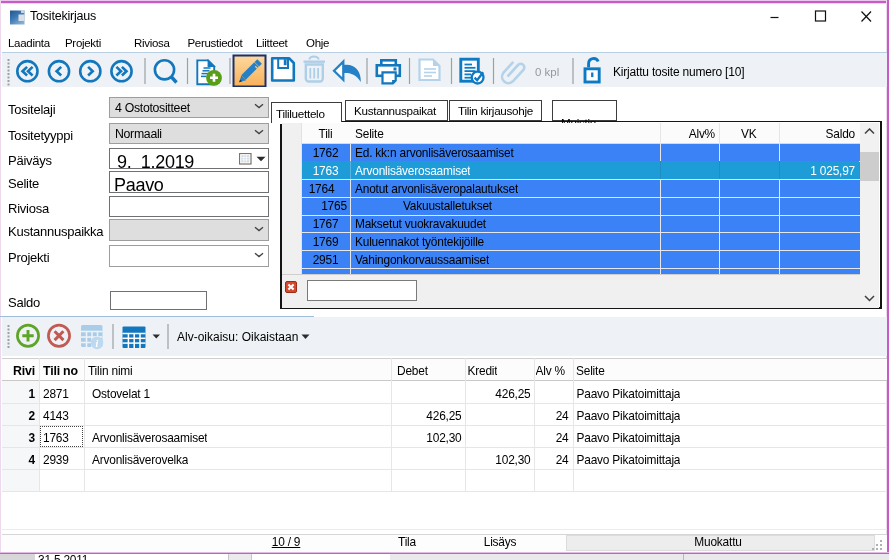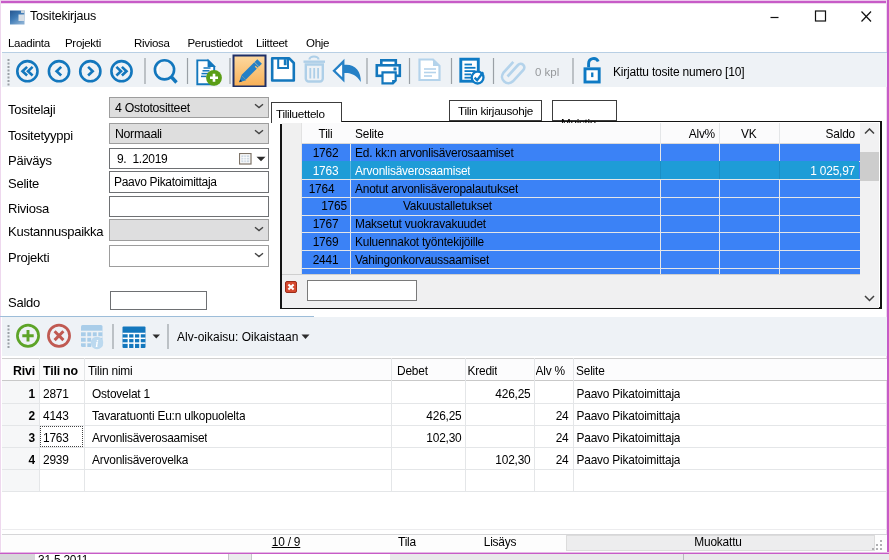--- a/index.html
+++ b/index.html
@@ -2,21 +2,21 @@
 <html><head><meta charset="utf-8">
 <style>
 *{margin:0;padding:0;box-sizing:border-box;}
 html,body{width:889px;height:560px;overflow:hidden;background:#fff;}
 body{font-family:"Liberation Sans",sans-serif;font-size:12px;color:#000;}
 #page{position:absolute;left:0;top:0;width:889px;height:560px;}
 .abs{position:absolute;}
 .menuitem{position:absolute;top:36.5px;font-size:11.5px;letter-spacing:-0.3px;}
 .flabel{position:absolute;left:8px;font-size:13px;letter-spacing:-0.25px;white-space:nowrap;}
 .combo{position:absolute;left:109px;width:160px;height:21px;background:#dedede;border:1px solid #9d9d9d;font-size:12.3px;letter-spacing:-0.3px;}
-.tinput{position:absolute;left:109px;width:160px;height:21px;background:#fff;border:1px solid #6e7073;font-size:12px;letter-spacing:-0.3px;}
+.tinput{position:absolute;left:109px;width:160px;height:21px;background:#fff;border:1px solid #6e7073;font-size:18px;letter-spacing:-0.3px;}
 .cell{position:absolute;white-space:nowrap;overflow:hidden;font-size:11.9px;letter-spacing:-0.2px;}
 .hl{position:absolute;height:1px;background:#e4e6e8;}
 .vl{position:absolute;width:1px;background:#e4e6e8;}
 .tab{position:absolute;border:1px solid #3c3c3c;background:#fff;font-size:11.7px;letter-spacing:-0.3px;white-space:nowrap;}
 </style></head>
 <body>
 <div id="page">
 
   <div class="abs" style="left:0;top:0;width:889px;height:1px;background:#ecc6ec;"></div>
   <div class="abs" style="left:0;top:1px;width:889px;height:2px;background:#c75bc7;"></div>
@@ -214,20 +214,21 @@
         <line x1="4.8" y1="2.3" x2="4.8" y2="9.3"></line>
         <line x1="7.3" y1="2.3" x2="7.3" y2="9.3"></line>
         <line x1="2.3" y1="4.6" x2="10.3" y2="4.6"></line>
         <line x1="2.3" y1="6.9" x2="10.3" y2="6.9"></line>
       </g>
     <polygon points="17.5,3.8 26.5,3.8 22,8.2" fill="#2c2c2c"></polygon>
   </svg>
 
   <div class="abs" style="left:280px;top:121px;width:602px;height:188px;background:#fff;border:2px solid #141414;border-top:1.5px solid #141414;"></div>
   <div class="tab" style="left:271px;top:102px;width:71px;height:21px;border-bottom:none;padding:4px 0 0 4px;">Tililuettelo</div>
+  <div class="tab" style="left:345px;top:100px;width:103px;height:21px;padding:3px 0 0 8px;">Kustannuspaikat</div>
   <div class="tab" style="left:449px;top:100px;width:93px;height:21px;padding:3px 0 7px 8px;">Tilin kirjausohje</div>
   <div class="tab" style="left:552px;top:100px;width:65px;height:21px;padding:15px 0 0 8px;">Muistio</div>
   <div class="abs" style="left:271.5px;top:121.5px;width:70px;height:2px;background:#fff;"></div>
 
   <div id="plist" class="abs" style="left:282px;top:122.5px;width:578px;height:185px;background:#3b82f6;overflow:hidden;">
 
     <div class="abs" style="left:0;top:0;width:578px;height:21px;background:#fbfbfc;border-bottom:1px solid #d9d9d9;"></div>
     <span class="cell" style="left:20px;top:4px;width:47px;text-align:center;">Tili</span>
     <span class="cell" style="left:73px;top:4px;">Selite</span>
     <span class="cell" style="left:378px;top:4px;width:55px;text-align:right;">Alv%</span>
@@ -250,21 +251,21 @@
     <span class="cell" style="left:20px;top:23.5px;width:47px;text-align:center;">1762</span>
     <span class="cell" style="left:73px;top:23.5px;">Ed. kk:n arvonlisäverosaamiset</span>
     <span class="cell" style="left:20px;top:59px;width:39px;text-align:center;">1764</span>
     <span class="cell" style="left:73px;top:59px;">Anotut arvonlisäveropalautukset</span>
     <span class="cell" style="left:20px;top:76.7px;width:47px;text-align:center;padding-left:17px;">1765</span>
     <span class="cell" style="left:73px;top:76.7px;margin-left:48px;">Vakuustalletukset</span>
     <span class="cell" style="left:20px;top:94.5px;width:47px;text-align:center;">1767</span>
     <span class="cell" style="left:73px;top:94.5px;">Maksetut vuokravakuudet</span>
     <span class="cell" style="left:20px;top:112.2px;width:47px;text-align:center;">1769</span>
     <span class="cell" style="left:73px;top:112.2px;">Kuluennakot työntekijöille</span>
-    <span class="cell" style="left:20px;top:130px;width:47px;text-align:center;">2441</span>
+    <span class="cell" style="left:20px;top:130px;width:47px;text-align:center;">2951</span>
     <span class="cell" style="left:73px;top:130px;">Vahingonkorvaussaamiset</span>
 
     <div class="abs" style="left:20px;top:38.8px;width:557px;height:17.7px;background:#1e9cd7;"></div>
     <span class="cell" style="left:20px;top:41px;width:47px;text-align:center;color:#fff;">1763</span>
     <span class="cell" style="left:73px;top:41px;color:#fff;">Arvonlisäverosaamiset</span>
     <span class="cell" style="left:497px;top:41px;width:76px;text-align:right;color:#fff;">1 025,97</span>
     <div class="abs" style="left:67.5px;top:38.8px;width:1px;height:17.7px;background:#55b4e2;"></div>
     <div class="abs" style="left:377.5px;top:38.8px;width:1px;height:17.7px;background:#1b8ec5;"></div>
     <div class="abs" style="left:436.5px;top:38.8px;width:1px;height:17.7px;background:#1b8ec5;"></div>
     <div class="abs" style="left:497px;top:38.8px;width:1px;height:17.7px;background:#1b8ec5;"></div>
@@ -356,21 +357,20 @@
   <div class="hl" style="left:2px;top:469px;width:885px"></div>
   <div class="hl" style="left:2px;top:491px;width:885px"></div>
 
   <span class="cell" style="left:2px;top:387px;width:33px;text-align:right;font-weight:bold;">1</span>
   <span class="cell" style="left:43px;top:387px;">2871</span>
   <span class="cell" style="left:92px;top:387px;">Ostovelat 1</span>
   <span class="cell" style="left:469px;top:387px;width:61.5px;text-align:right;">426,25</span>
   <span class="cell" style="left:576.5px;top:387px;">Paavo Pikatoimittaja</span>
   <span class="cell" style="left:2px;top:409px;width:33px;text-align:right;font-weight:bold;">2</span>
   <span class="cell" style="left:43px;top:409px;">4143</span>
-  <span class="cell" style="left:92px;top:409px;">Tavaratuonti Eu:n ulkopuolelta</span>
   <span class="cell" style="left:400px;top:409px;width:61.5px;text-align:right;">426,25</span>
   <span class="cell" style="left:535px;top:409px;width:33.5px;text-align:right;">24</span>
   <span class="cell" style="left:576.5px;top:409px;">Paavo Pikatoimittaja</span>
   <span class="cell" style="left:2px;top:431px;width:33px;text-align:right;font-weight:bold;">3</span>
   <span class="cell" style="left:43px;top:431px;">1763</span>
   <span class="cell" style="left:92px;top:431px;">Arvonlisäverosaamiset</span>
   <span class="cell" style="left:400px;top:431px;width:61.5px;text-align:right;">102,30</span>
   <span class="cell" style="left:535px;top:431px;width:33.5px;text-align:right;">24</span>
   <span class="cell" style="left:576.5px;top:431px;">Paavo Pikatoimittaja</span>
   <span class="cell" style="left:2px;top:453px;width:33px;text-align:right;font-weight:bold;">4</span>

